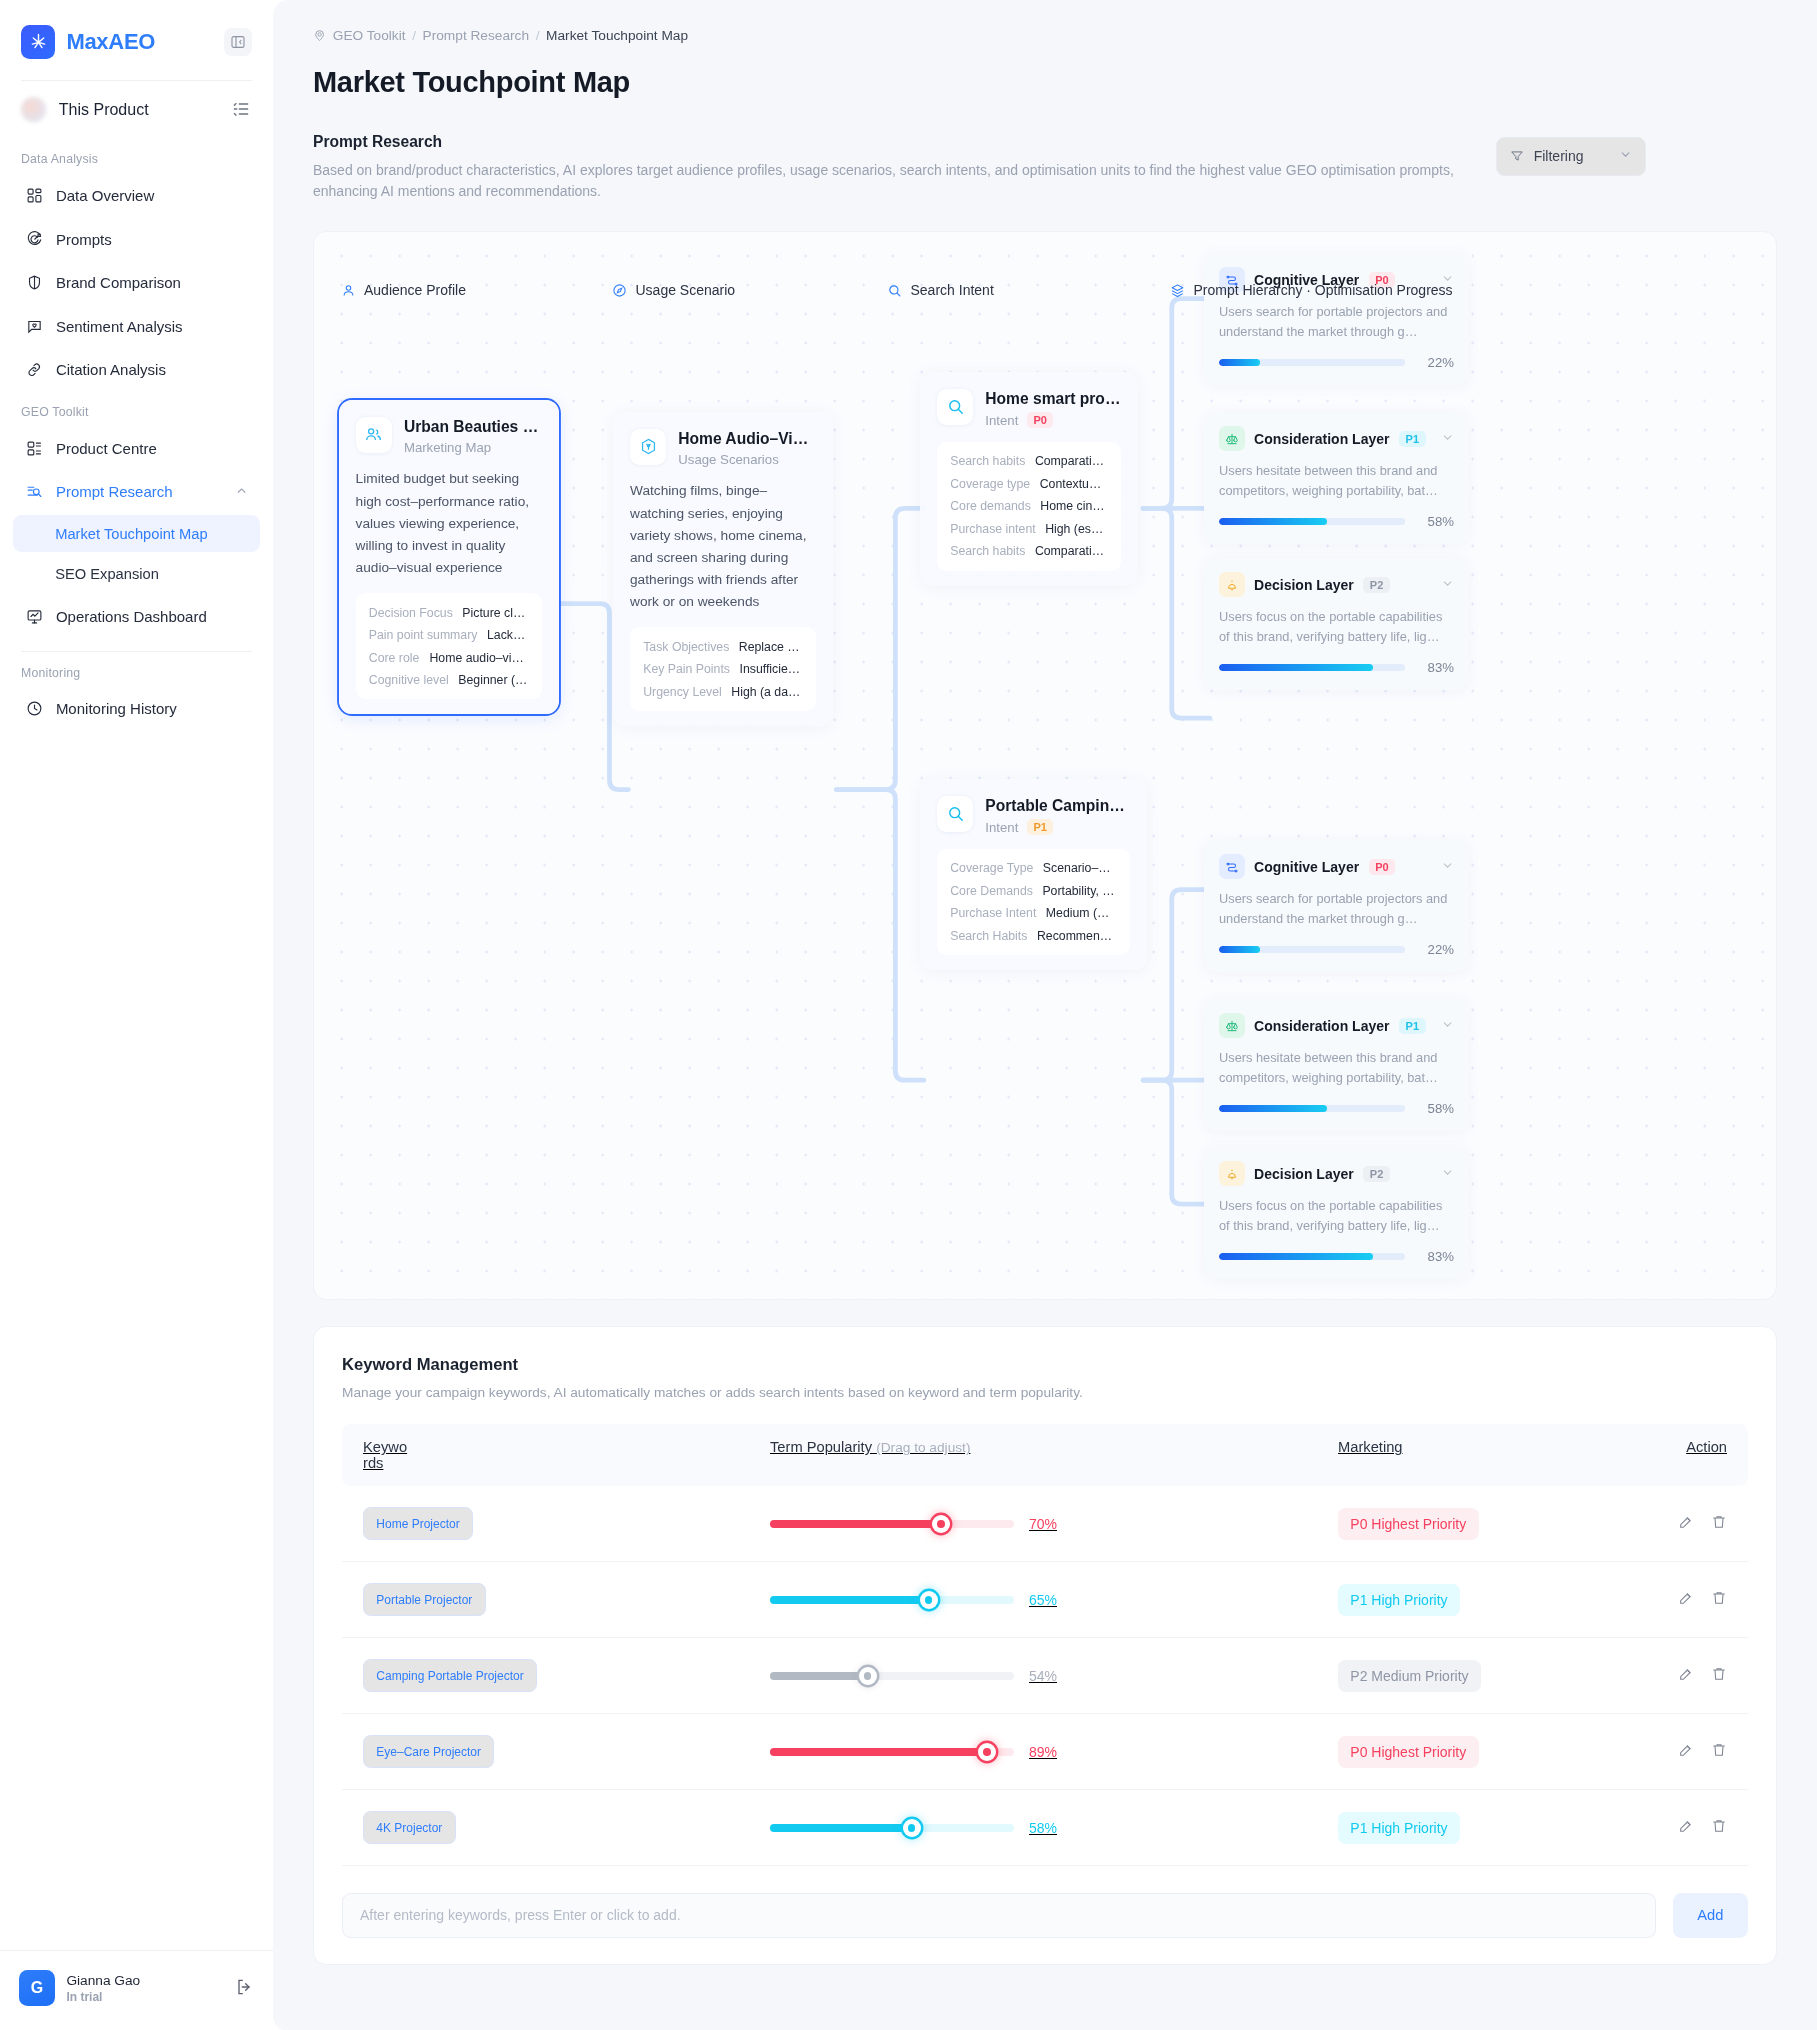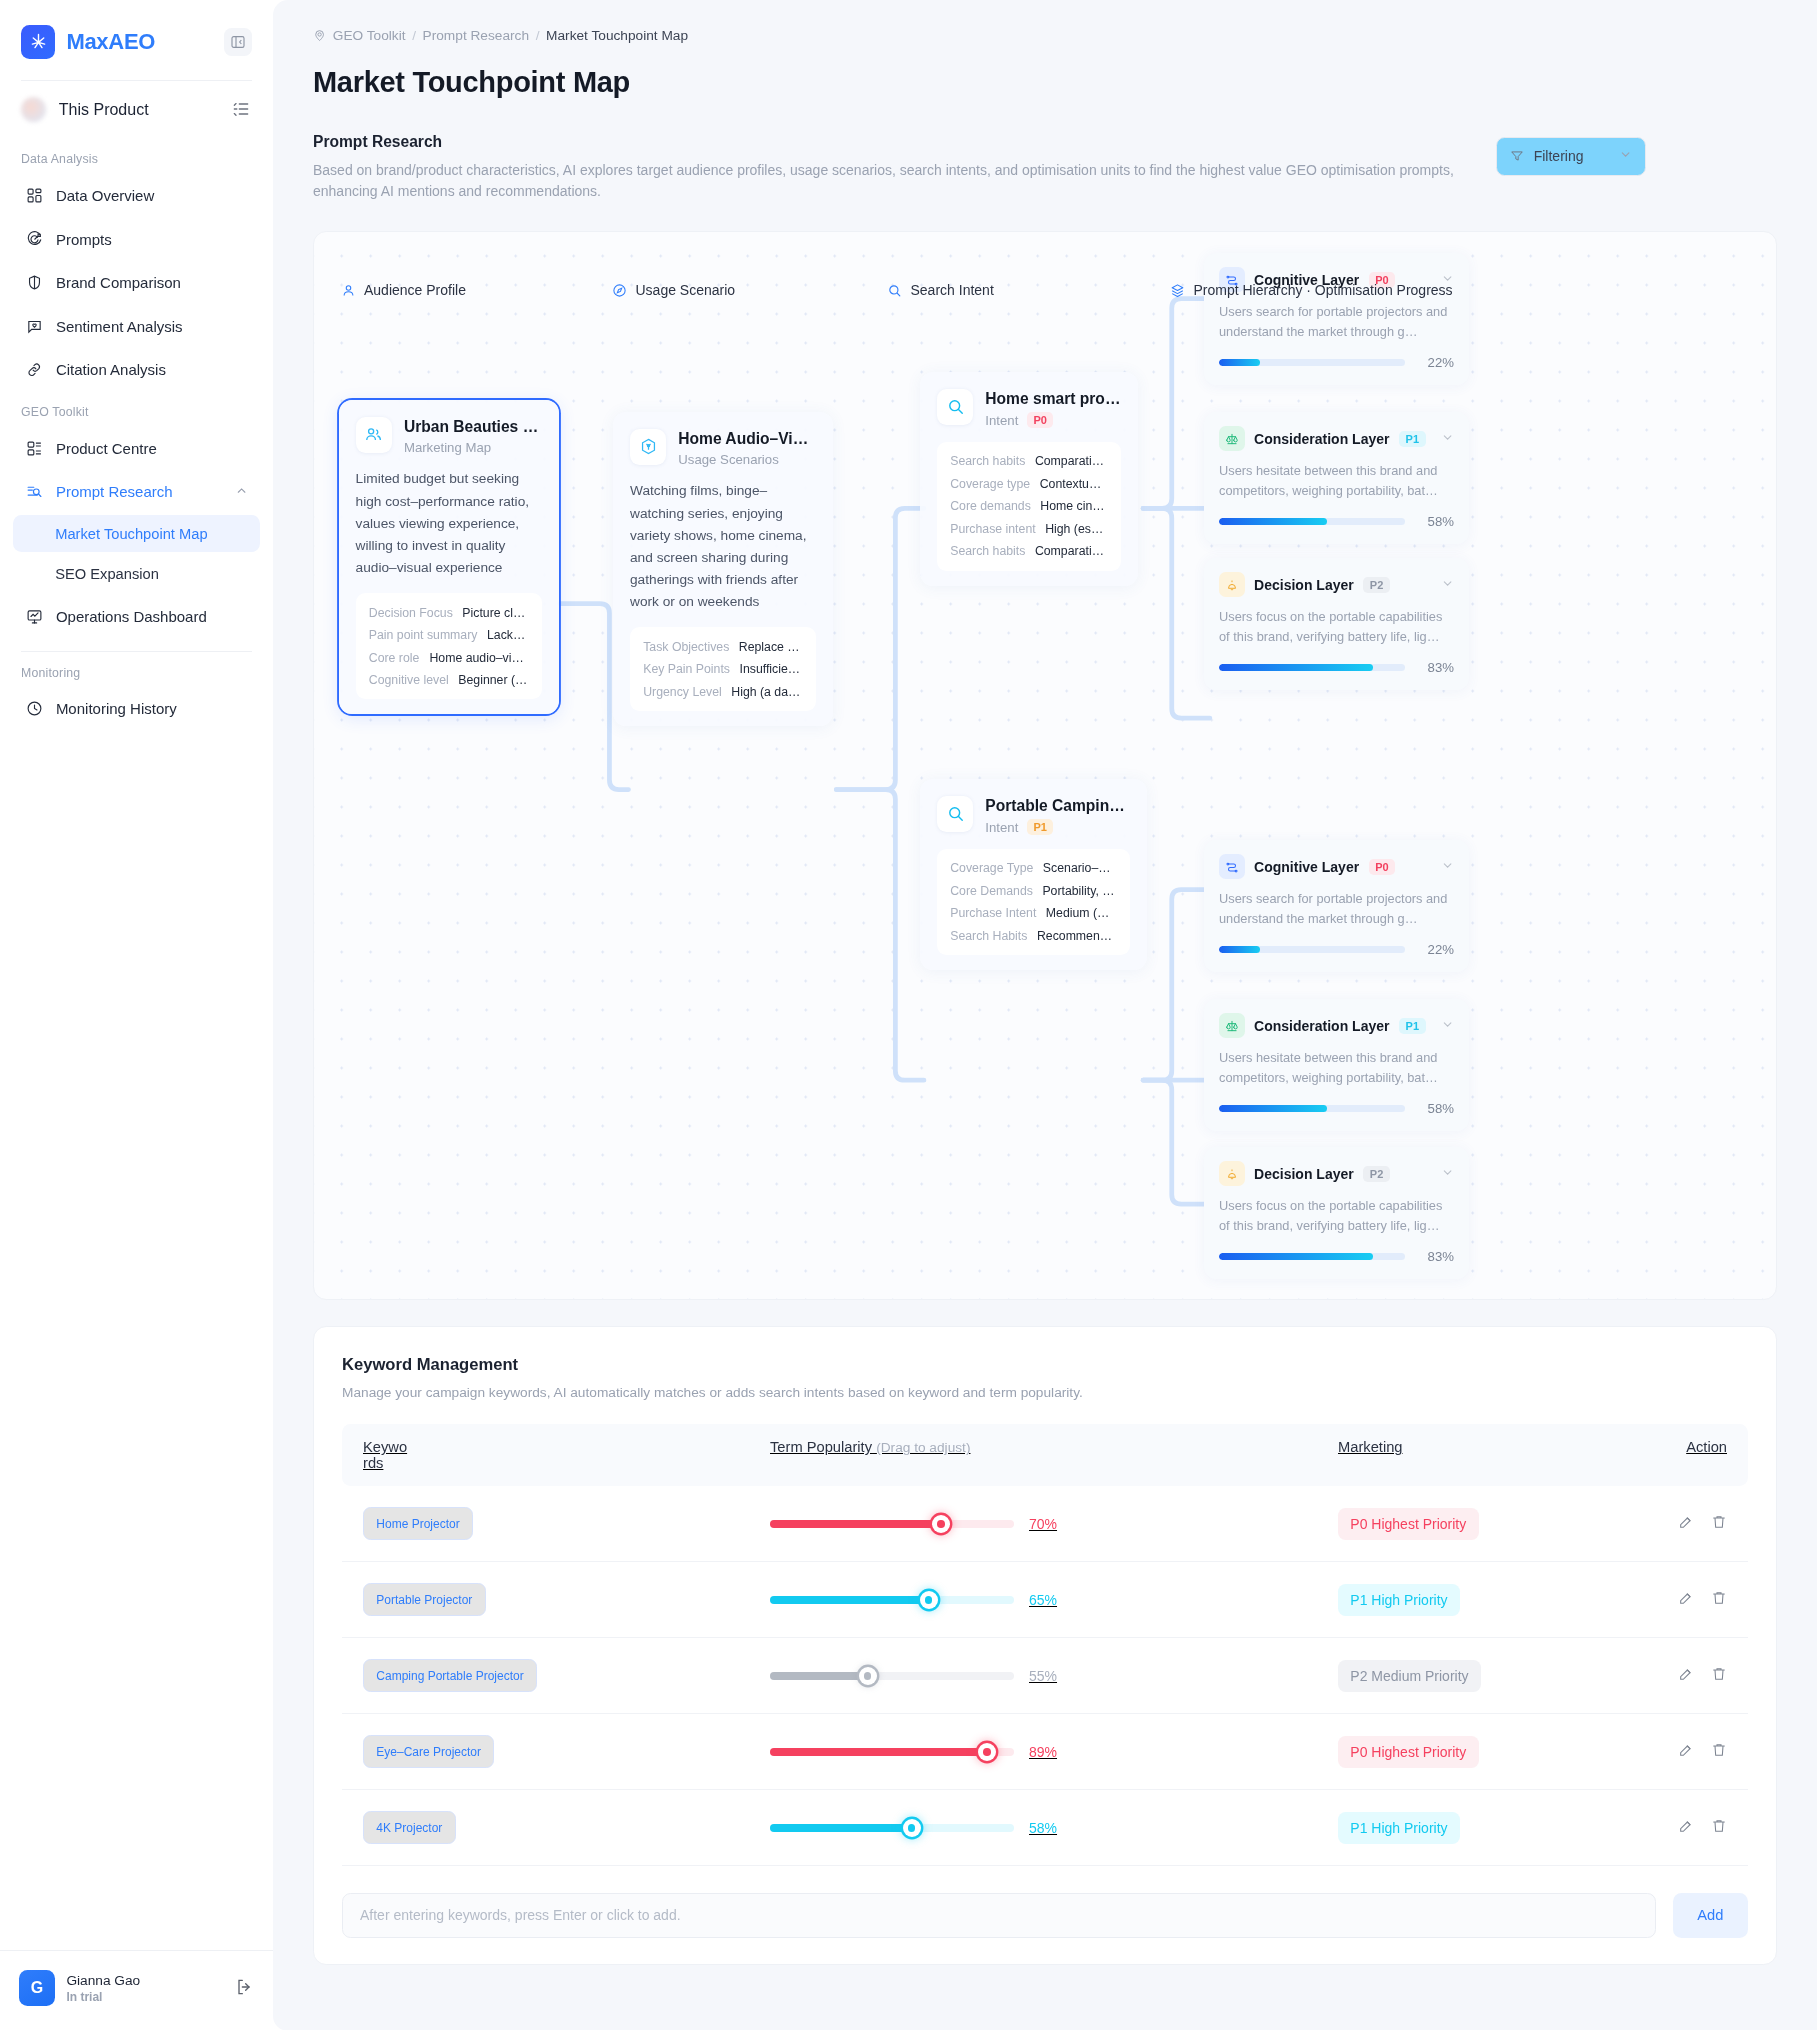--- a/index.html
+++ b/index.html
@@ -102,21 +102,21 @@
   .breadcrumb .sep { color: #c3c9d4; }
   .page-title {
     font-size: 29px; font-weight: bold; color: #141a26;
     margin-top: 23px; letter-spacing: -0.3px;
   }
   .intro-row { display: flex; align-items: flex-start; margin-top: 34px; }
   .intro-left { flex: 1; max-width: 1183px; }
   .intro-h { font-size: 15.6px; font-weight: bold; color: #1b2230; }
   .intro-p { font-size: 14px; color: #9aa2b1; line-height: 1.55; margin-top: 8.5px; }
   .filter-btn {
-    background: #7dd3fc; border: 0.9px solid #e7eaf0; border-radius: 8.5px;
+    background: #e5e5e5; border: 0.9px solid #e7eaf0; border-radius: 8.5px;
     height: 39px; width: 150px; display: flex; align-items: center;
     gap: 9.5px; padding: 0 13.2px; font-size: 14px; color: #3c4454; cursor: pointer;
     margin-top: 3.8px;
   }
   .filter-btn .chev { margin-left: auto; }
 
   
   .canvas {
     margin-top: 28px;
     background: #fbfcfe;
@@ -889,21 +889,21 @@
       <div class="kw-row">
         <div class="c-kw"><span class="kw-chip">Camping Portable Projector</span></div>
         <div class="c-pop">
           <div class="slider">
             <div class="sl-track" style="background:#f1f2f5">
               <div class="sl-fill" style="width:40%;background:#b3b9c2"></div>
               <div class="sl-knob" style="left:40%;box-shadow:0 0 0 2.4px #b3b9c2,0 0 6.6px 1.9px rgba(140,148,160,.25)">
                   <i style="background:#b3b9c2"></i>
                 </div>
             </div>
-            <span class="sl-val" style="color:#a8afbd">55%</span>
+            <span class="sl-val" style="color:#a8afbd">54%</span>
           </div>
         </div>
         <div class="c-pri"><span class="pri-badge" style="background:#f1f2f5;color:#8e96a5">P2 Medium Priority</span></div>
         <div class="c-act">
             <div class="act-icons">
           <span><svg width="16" height="16" viewBox="0 0 24 24" fill="none" stroke="#5d6676" stroke-width="1.6" stroke-linecap="round">
                   <path d="M4 20h4l10-10-4-4L4 16z"></path>
                   <path d="M14 6l4 4"></path>
                 </svg></span>
           <span><svg width="16" height="16" viewBox="0 0 24 24" fill="none" stroke="#5d6676" stroke-width="1.6" stroke-linecap="round">

